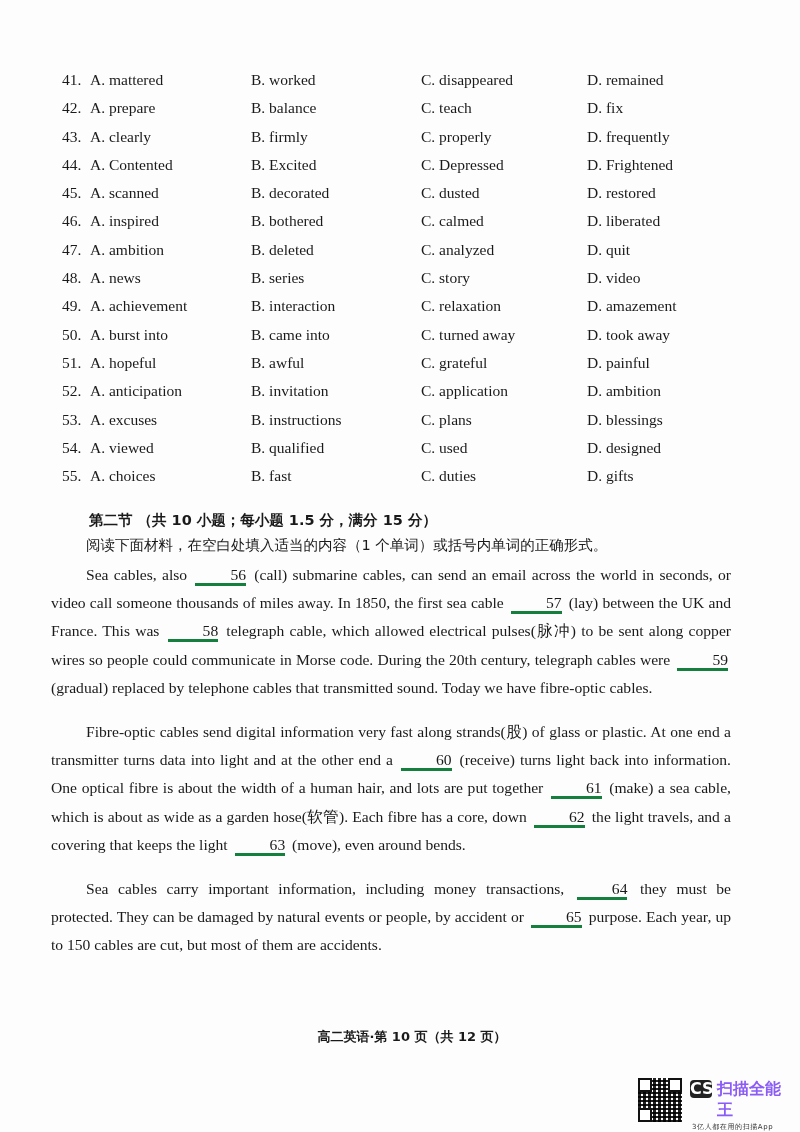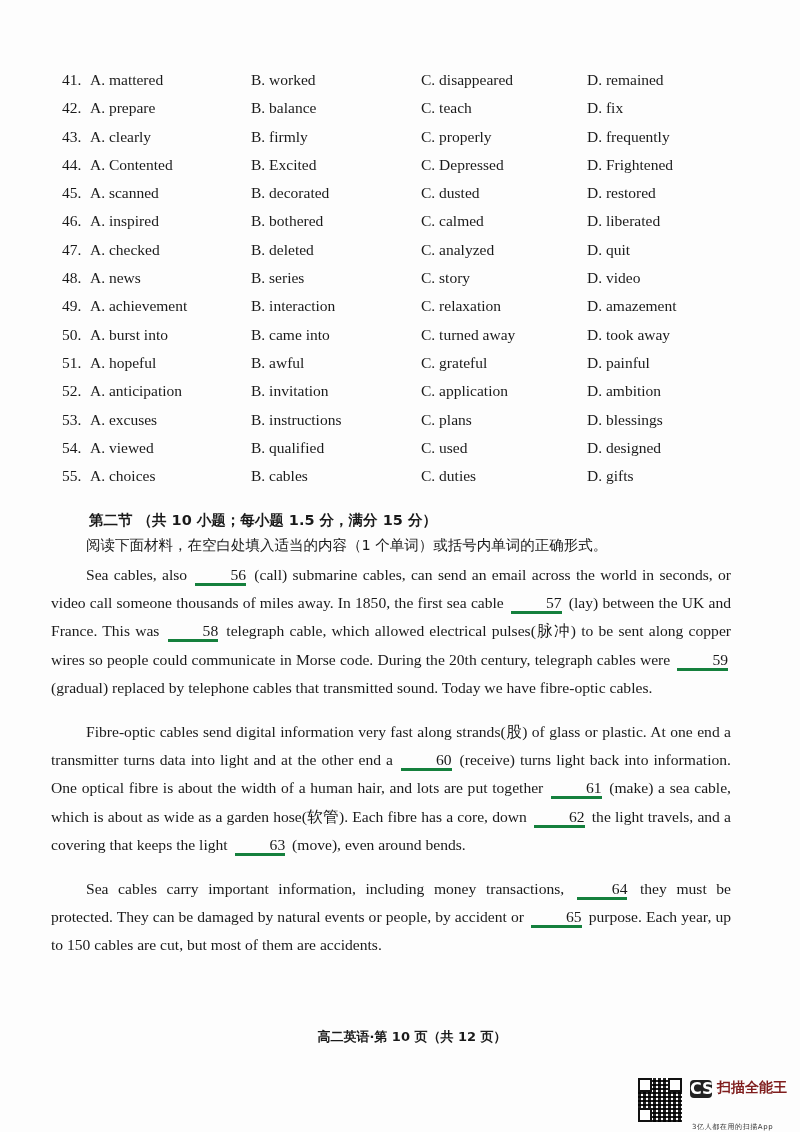--- a/index.html
+++ b/index.html
@@ -24,21 +24,21 @@
             font-family:"DejaVu Sans",sans-serif; font-size:13px; font-weight:bold; }
   .badge { position:absolute; left:638px; top:1078px; width:156px; height:44px; }
   .qr { position:absolute; left:0; top:0; width:44px; height:44px;
         background:
           repeating-linear-gradient(90deg,#222 0 3px,#fff 3px 5px),
           repeating-linear-gradient(0deg,#222 0 2px,#fff 2px 4px);
         background-blend-mode:multiply; }
   .qr .fp { position:absolute; width:10px; height:10px; border:2px solid #111; background:#fff; }
   .cs-logo { position:absolute; left:52px; top:2px; width:22px; height:18px; background:#222; color:#fff;
              border-radius:4px; font-family:"DejaVu Sans",sans-serif; font-size:16px; font-weight:bold; text-align:center; line-height:18px; }
-  .cs-name { position:absolute; left:79px; top:1px; font-family:"DejaVu Sans",sans-serif; font-size:14px; font-weight:bold; color:#7f1d1d; }
+  .cs-name { position:absolute; left:79px; top:1px; font-family:"DejaVu Sans",sans-serif; font-size:16px; font-weight:bold; color:#8b5cf6; }
   .cs-tag { position:absolute; left:54px; top:44px; font-family:"DejaVu Sans",sans-serif; font-size:7px; color:#333; letter-spacing:0.6px; }
 </style>
 </head>
 <body>
 
 <div class="options" id="opts">
     <div class="opt-row">
       <span class="c-num">41.</span>
       <span class="c-a">A. mattered</span>
       <span class="c-b">B. worked</span>
@@ -75,21 +75,21 @@
     </div>
     <div class="opt-row">
       <span class="c-num">46.</span>
       <span class="c-a">A. inspired</span>
       <span class="c-b">B. bothered</span>
       <span class="c-c">C. calmed</span>
       <span class="c-d">D. liberated</span>
     </div>
     <div class="opt-row">
       <span class="c-num">47.</span>
-      <span class="c-a">A. checked</span>
+      <span class="c-a">A. ambition</span>
       <span class="c-b">B. deleted</span>
       <span class="c-c">C. analyzed</span>
       <span class="c-d">D. quit</span>
     </div>
     <div class="opt-row">
       <span class="c-num">48.</span>
       <span class="c-a">A. news</span>
       <span class="c-b">B. series</span>
       <span class="c-c">C. story</span>
       <span class="c-d">D. video</span>
@@ -132,21 +132,21 @@
     <div class="opt-row">
       <span class="c-num">54.</span>
       <span class="c-a">A. viewed</span>
       <span class="c-b">B. qualified</span>
       <span class="c-c">C. used</span>
       <span class="c-d">D. designed</span>
     </div>
     <div class="opt-row">
       <span class="c-num">55.</span>
       <span class="c-a">A. choices</span>
-      <span class="c-b">B. cables</span>
+      <span class="c-b">B. fast</span>
       <span class="c-c">C. duties</span>
       <span class="c-d">D. gifts</span>
     </div>
   </div>
 
 <div class="section2">
   <div class="sec-title">第二节 （共 10 小题；每小题 1.5 分，满分 15 分）</div>
   <div class="sec-instr">阅读下面材料，在空白处填入适当的内容（1 个单词）或括号内单词的正确形式。</div>
   <div class="passage">
     <p>

